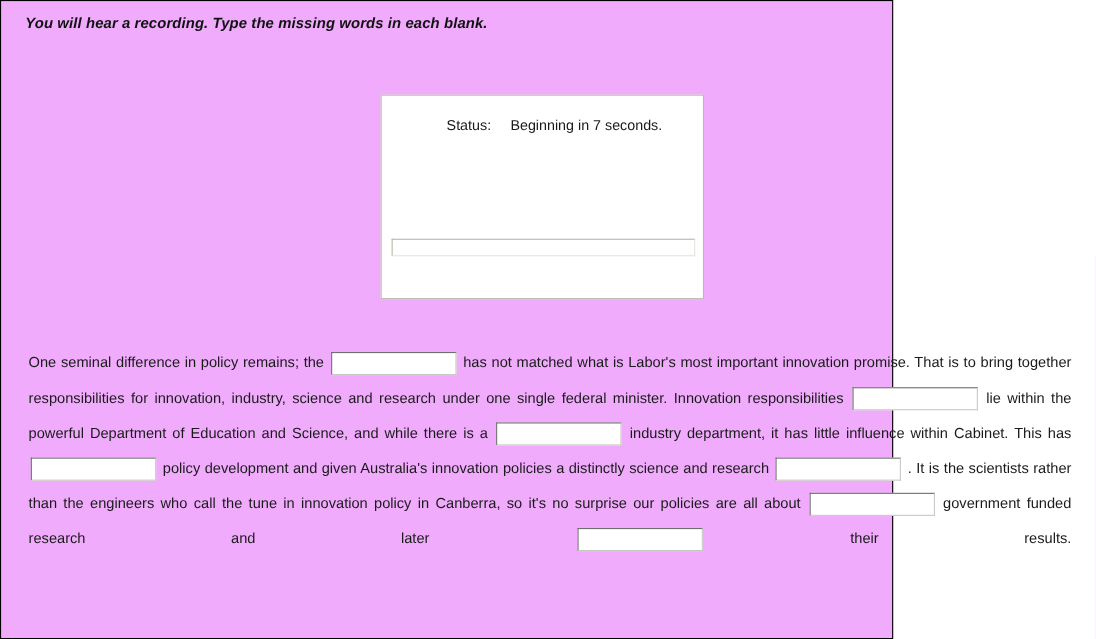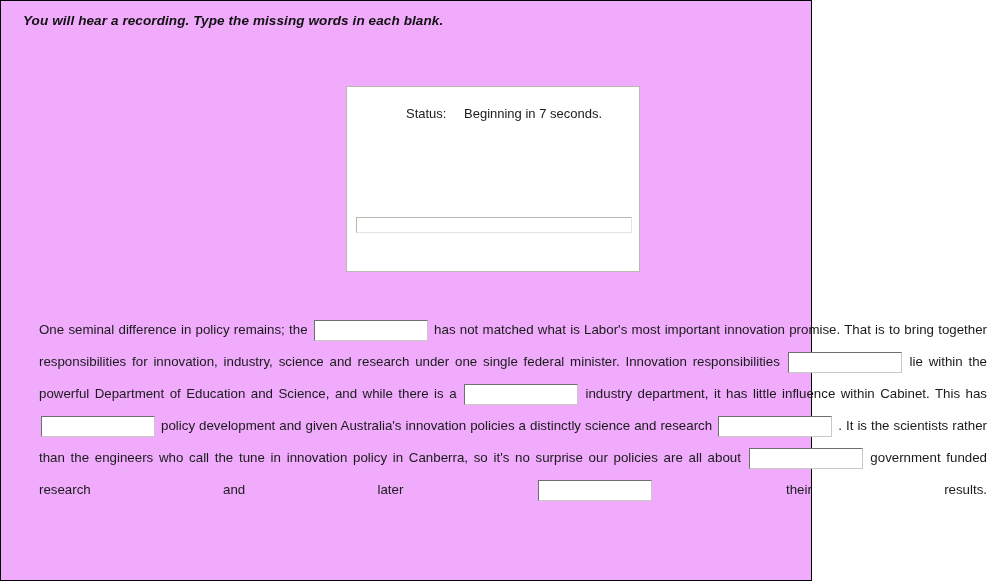--- a/index.html
+++ b/index.html
@@ -103,21 +103,21 @@
     background: #ffffff;
     border-top: 1px solid #b9b6ad;
     border-left: 1px solid #b9b6ad;
     border-right: 1px solid #e6e4dd;
     border-bottom: 1px solid #e6e4dd;
   }
 
   
   #cloze {
     position: absolute;
-    left: 38px; top: 313px;
+    left: 25px; top: 313px;
     width: 948px;
     font-size: 13.3px;
     line-height: 32px;
     color: #1a1a1a;
     text-align: justify;
     text-justify: inter-word;
   }
   #cloze .seg { white-space: normal; }
   .blank {
     display: inline-block;

